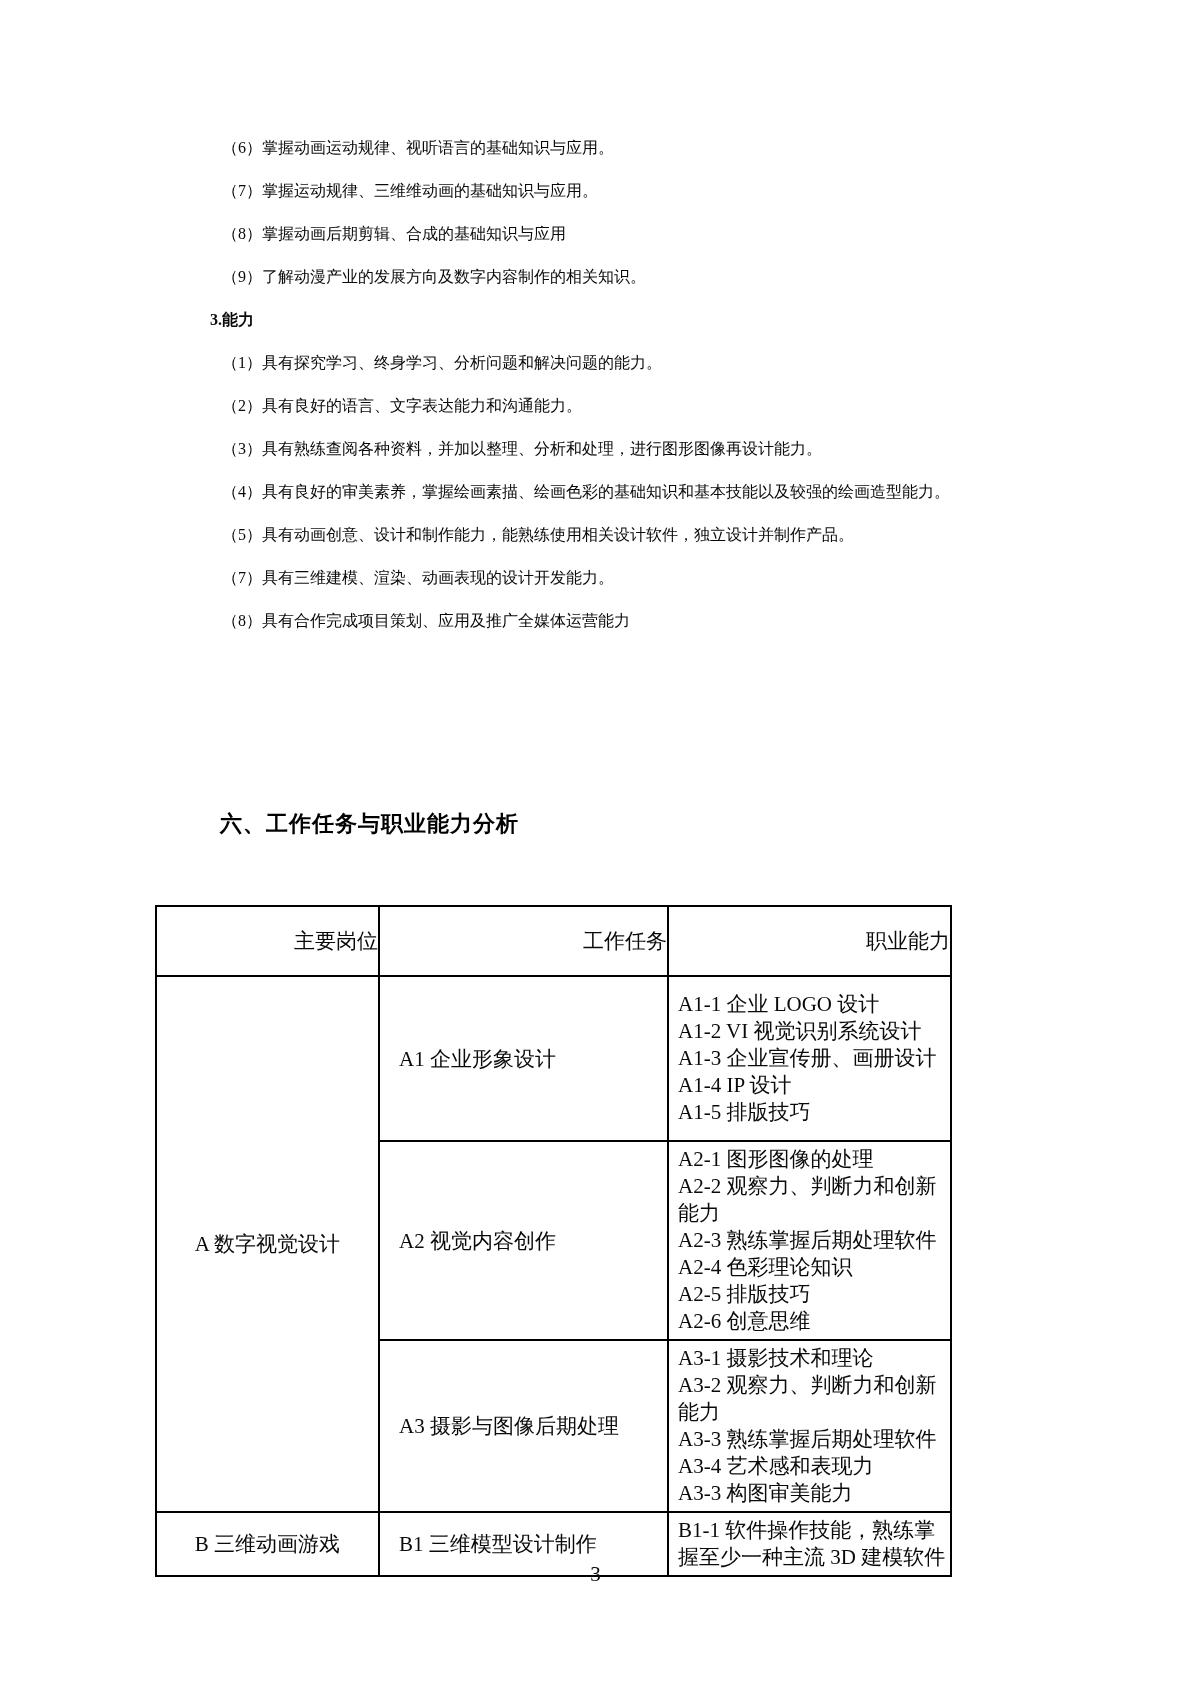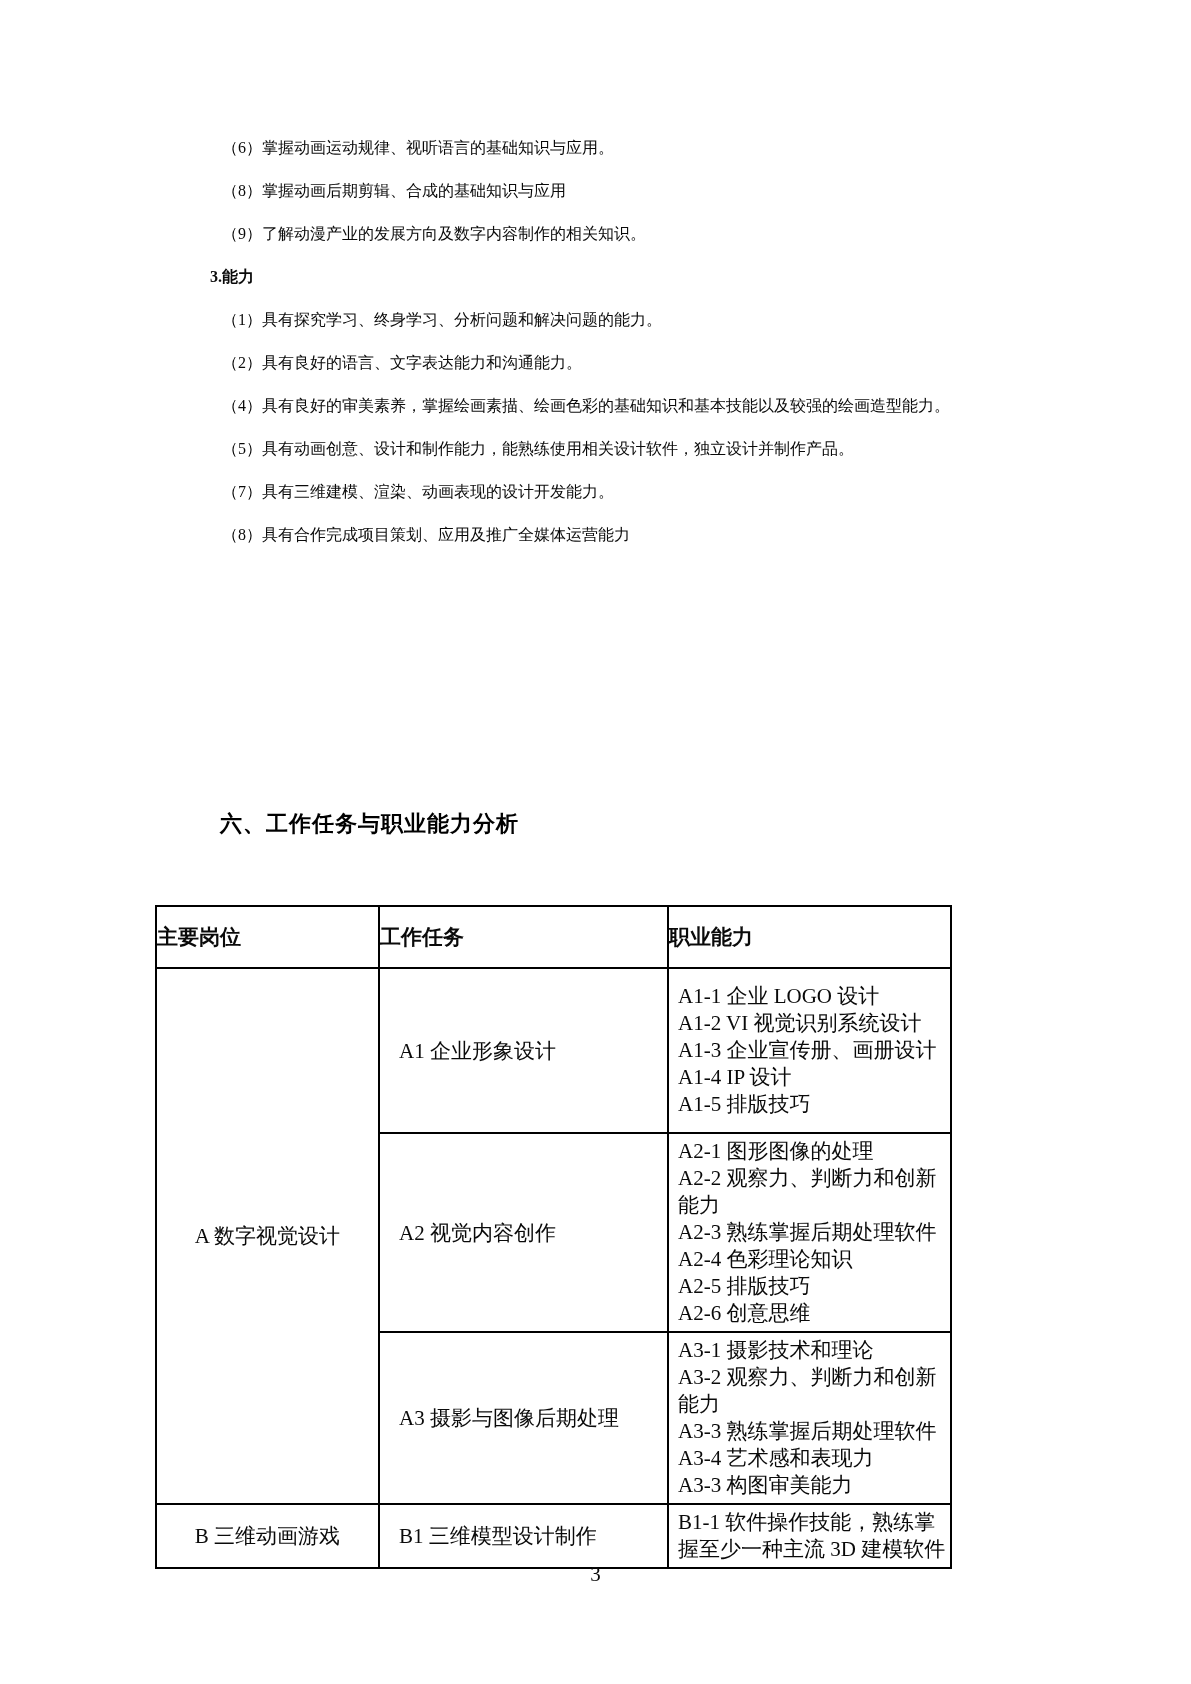--- a/index.html
+++ b/index.html
@@ -51,24 +51,24 @@
     border-collapse: collapse;
     table-layout: fixed;
     width: 795px;
   }
   table.analysis th, table.analysis td {
     border: 2px solid #000000;
     font-size: 21px;
     color: #0a0a0a;
   }
   table.analysis thead th {
-    font-weight: bold;
-    text-align: left;
+    font-weight: normal;
+    text-align: right;
     vertical-align: middle;
-    height: 62px;
+    height: 70px;
   }
   td.pos  { text-align: center; vertical-align: middle; }
   td.task { text-align: left; vertical-align: middle; padding-left: 19px; }
   td.abil { text-align: left; vertical-align: middle; padding: 4px 4px 4px 9px; line-height: 27px; }
   .ability-line { text-align: left; }
   tr.r-a1 { height: 165px; }
   tr.r-a2 { height: 183px; }
   tr.r-a3 { height: 165px; }
   tr.r-b  { height: 53px; }
   .page-number {
@@ -81,25 +81,27 @@
     color: #0a0a0a;
   }
 </style>
 </head>
 <body>
 
 <div class="page">
 
   <div class="body-text">
     <p class="para">（6）掌握动画运动规律、视听语言的基础知识与应用。</p>
+    <p class="para">（7）掌握运动规律、三维维动画的基础知识与应用。</p>
     <p class="para">（8）掌握动画后期剪辑、合成的基础知识与应用</p>
     <p class="para">（9）了解动漫产业的发展方向及数字内容制作的相关知识。</p>
     <p class="para para-sub">3.能力</p>
     <p class="para">（1）具有探究学习、终身学习、分析问题和解决问题的能力。</p>
     <p class="para">（2）具有良好的语言、文字表达能力和沟通能力。</p>
+    <p class="para">（3）具有熟练查阅各种资料，并加以整理、分析和处理，进行图形图像再设计能力。</p>
     <p class="para">（4）具有良好的审美素养，掌握绘画素描、绘画色彩的基础知识和基本技能以及较强的绘画造型能力。</p>
     <p class="para">（5）具有动画创意、设计和制作能力，能熟练使用相关设计软件，独立设计并制作产品。</p>
     <p class="para">（7）具有三维建模、渲染、动画表现的设计开发能力。</p>
     <p class="para">（8）具有合作完成项目策划、应用及推广全媒体运营能力</p>
   </div>
 
   <h2 class="section-heading">六、工作任务与职业能力分析</h2>
 
   <table class="analysis">
     <colgroup>

